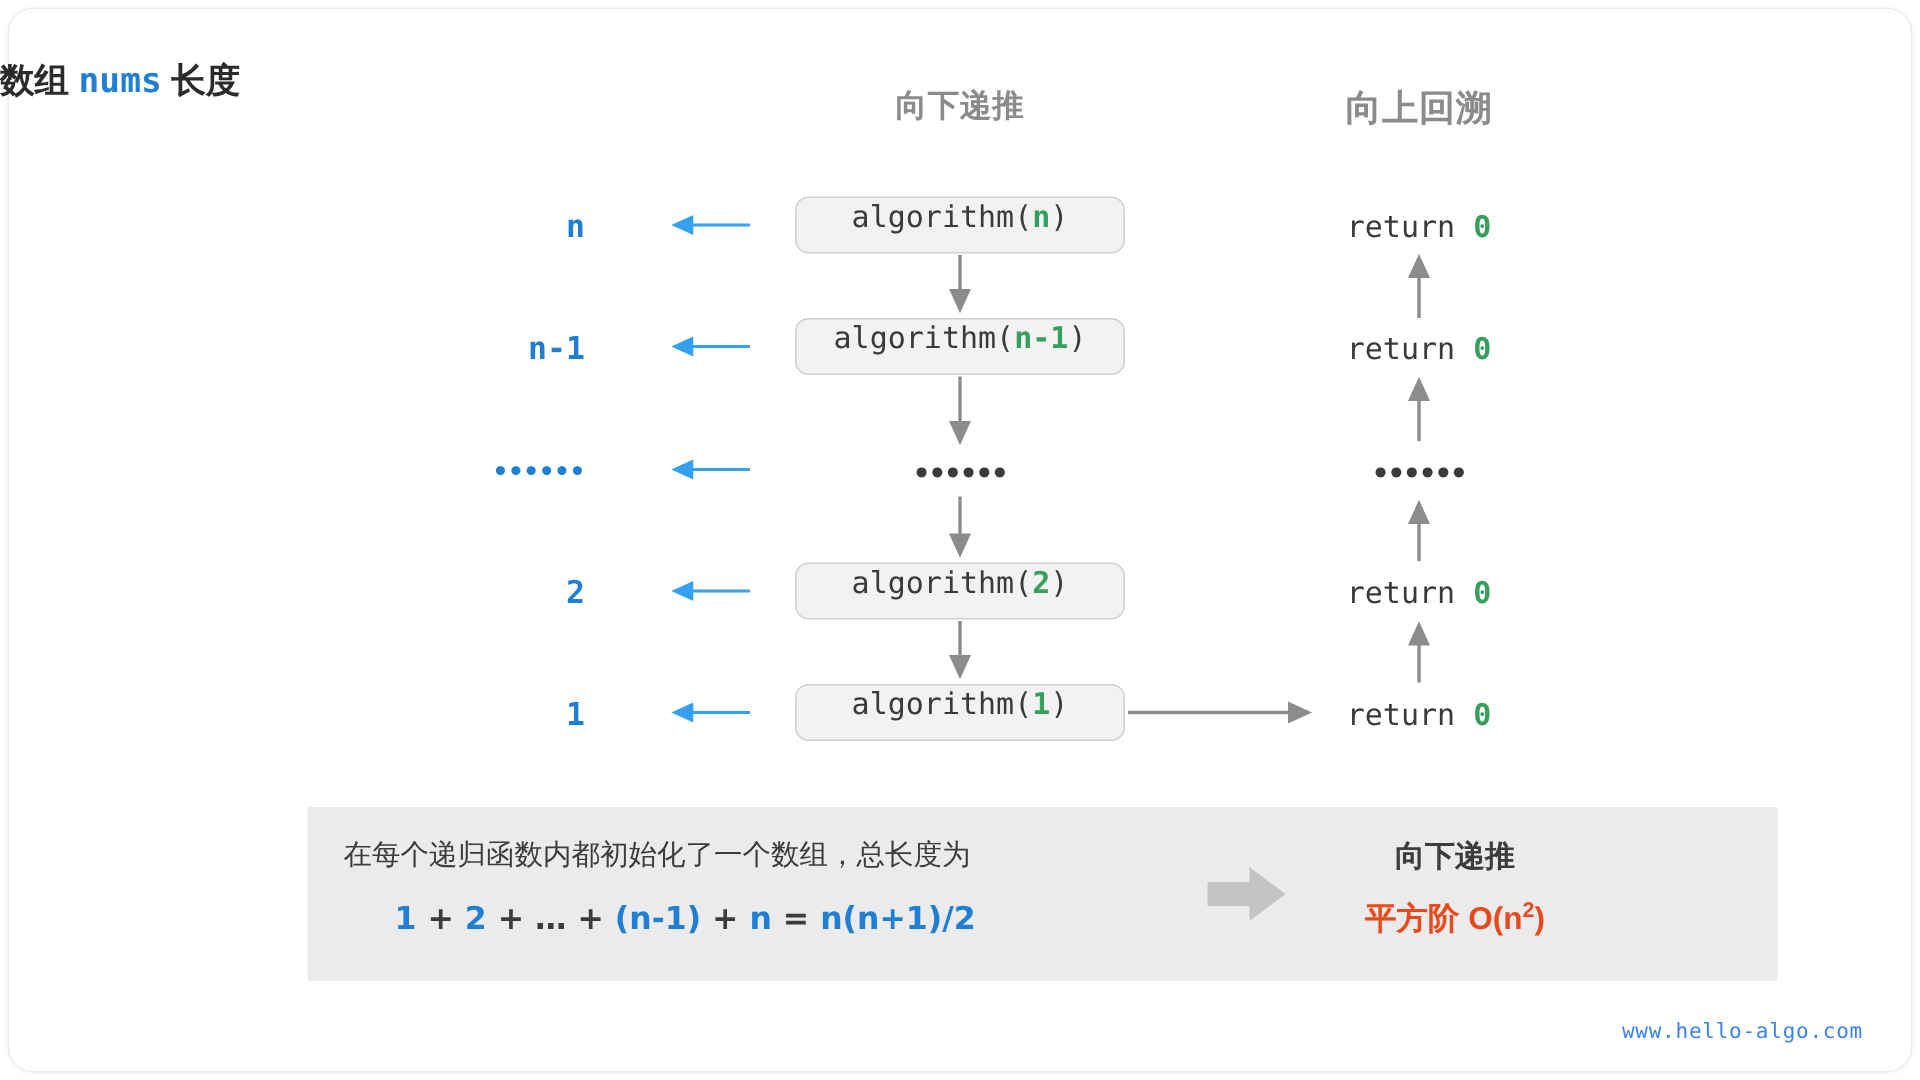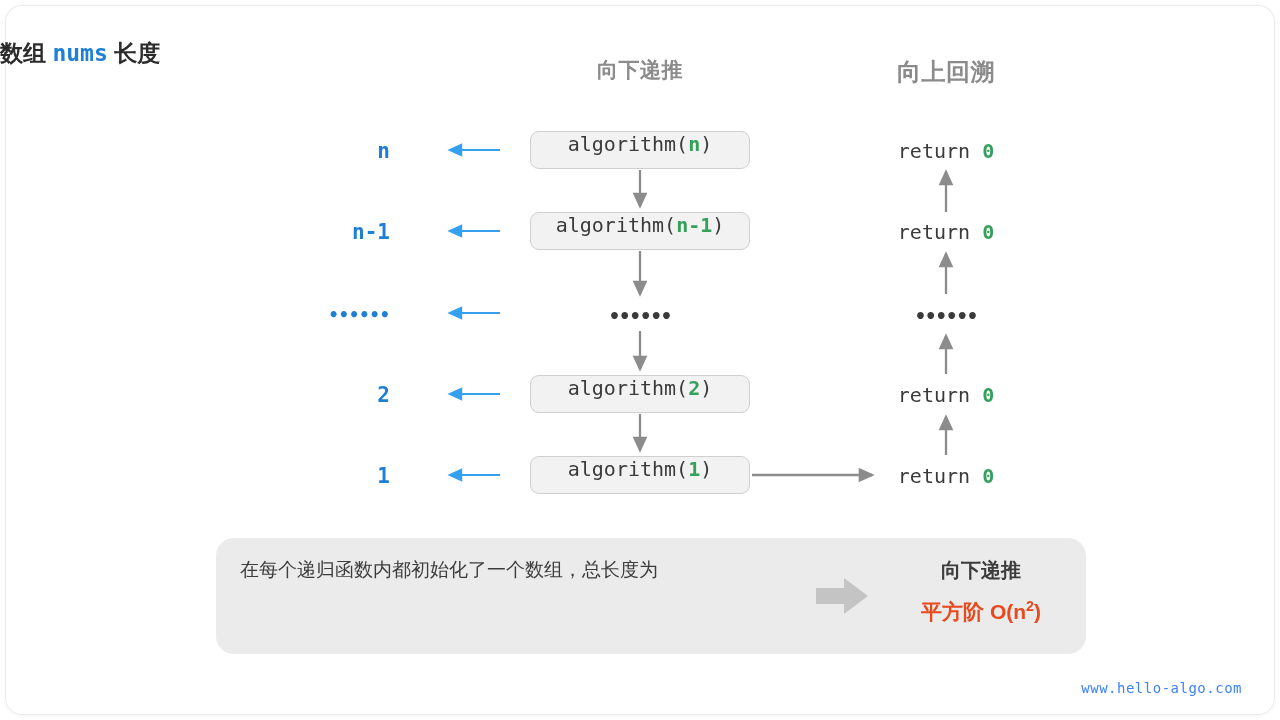--- a/index.html
+++ b/index.html
@@ -139,25 +139,24 @@
     color: #8b8b8b;
     line-height: 30px;
     text-align: left;
   }
 
   
   #summary-panel {
     position: absolute;
     left: 205px;
     top: 538px;
-    width: 870px;
+    width: 980px;
     height: 116px;
     background: #ebebeb;
-    border-radius: 18px;
-    margin-left: 11px;
+    border-radius: 2px;
   }
   #summary-text {
     position: absolute;
     left: 24px;
     top: 19px;
     font-size: 19px;
     color: #3c3c3c;
     white-space: nowrap;
   }
   #summary-formula {
@@ -274,20 +273,21 @@
   <div class="ret-label" style="top:383px;"><span>return </span><span class="val">0</span></div>
 
   <div class="len-label" style="left:270px; top:464px;">1</div>
   <div class="algo-box" style="top:456px;"><span>algorithm(</span><span class="arg">1</span><span>)</span></div>
   <div class="ret-label" style="top:464px;"><span>return </span><span class="val">0</span></div>
 
 
   <div id="summary-panel">
     <div id="summary-text" class="sans">在每个递归函数内都初始化了一个数组，总长度为</div>
 
+    <div id="summary-formula"><span>1</span><span class="op"> + </span><span>2</span><span class="op"> + </span><span class="op">…</span><span class="op"> + </span><span>(n-1)</span><span class="op"> + </span><span>n</span><span class="op"> = </span><span>n(n+1)/2</span></div>
 
     <svg id="block-arrow" width="56" height="40" viewBox="0 0 56 40">
       <path d="M2,12 L30,12 L30,2 L54,20 L30,38 L30,28 L2,28 Z" fill="#c4c4c4"></path>
     </svg>
 
     <div id="complexity-title" class="sans">向下递推</div>
     <div id="complexity-value" class="sans"><span>平方阶 </span><span>O(n</span><sup>2</sup><span>)</span></div>
   </div>
 
   <div id="watermark">www.hello-algo.com</div>

